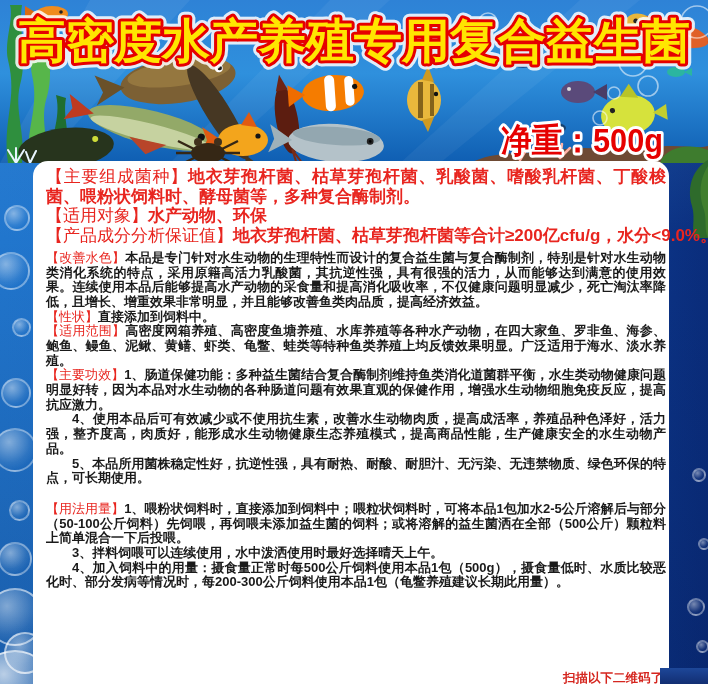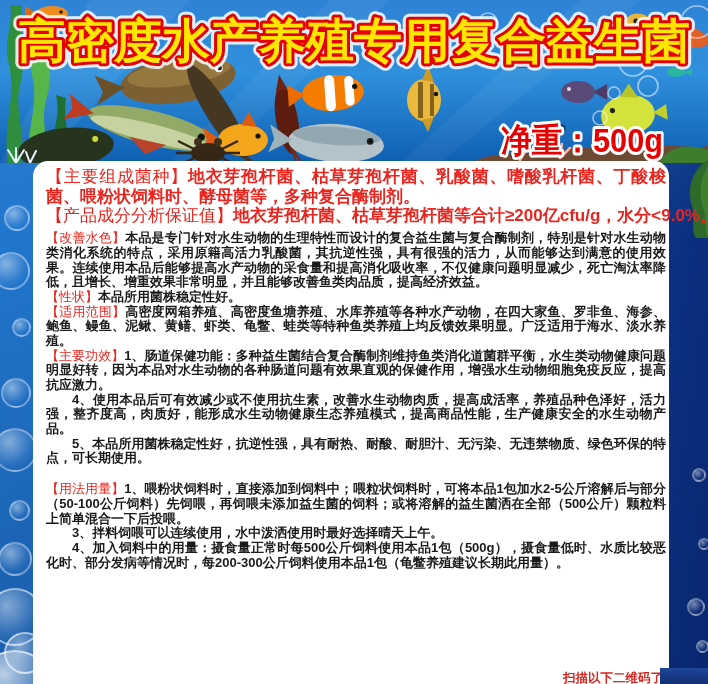--- a/index.html
+++ b/index.html
@@ -230,26 +230,27 @@
   <svg class="plants-right" viewBox="0 0 42 78">
     <path d="M42,0 C28,8 20,26 26,46 C30,60 24,70 30,78 L42,78 Z" fill="#2e6b2b"></path>
     <path d="M42,6 C34,18 32,34 38,50 C41,60 38,70 42,78 Z" fill="#417f2e"></path>
   </svg>
 
   <div class="panel">
     <div class="txt">
 
       <p class="red-p"><span class="lbl">【主要组成菌种】</span><span>地衣芽孢杆菌、枯草芽孢杆菌、乳酸菌、嗜酸乳杆菌、丁酸梭菌、喂粉状饲料时、酵母菌等，多种复合酶制剂。</span></p>
 
+      <p class="red-p"><span class="lbl">【适用对象】</span><span>水产动物、环保</span></p>
 
       <p class="red-p nowrap"><span class="lbl">【产品成分分析保证值】</span><span>地衣芽孢杆菌、枯草芽孢杆菌等合计≥200亿cfu/g，水分&lt;9.0%。</span></p>
 
       <p class="body-p mt"><span class="lbl">【改善水色】</span><span>本品是专门针对水生动物的生理特性而设计的复合益生菌与复合酶制剂，特别是针对水生动物类消化系统的特点，采用原籍高活力乳酸菌，其抗逆性强，具有很强的活力，从而能够达到满意的使用效果。连续使用本品后能够提高水产动物的采食量和提高消化吸收率，不仅健康问题明显减少，死亡淘汰率降低，且增长、增重效果非常明显，并且能够改善鱼类肉品质，提高经济效益。</span></p>
 
-      <p class="body-p"><span class="lbl">【性状】</span><span>本品所用菌株稳定性好。</span></p>
+      <p class="body-p"><span class="lbl">【性状】</span><span>直接添加到饲料中。</span></p>
 
       <p class="body-p"><span class="lbl">【适用范围】</span><span>高密度网箱养殖、高密度鱼塘养殖、水库养殖等各种水产动物，在四大家鱼、罗非鱼、海参、鲍鱼、鳗鱼、泥鳅、黄鳝、虾类、龟鳖、蛙类等特种鱼类养殖上均反馈效果明显。广泛适用于海水、淡水养殖。</span></p>
 
       <p class="body-p"><span class="lbl">【主要功效】</span><span>1、肠道保健功能：多种益生菌结合复合酶制剂维持鱼类消化道菌群平衡，水生类动物健康问题明显好转，因为本品对水生动物的各种肠道问题有效果直观的保健作用，增强水生动物细胞免疫反应，提高抗应激力。</span></p>
       <p class="body-p indent">4、使用本品后可有效减少或不使用抗生素，改善水生动物肉质，提高成活率，养殖品种色泽好，活力强，整齐度高，肉质好，能形成水生动物健康生态养殖模式，提高商品性能，生产健康安全的水生动物产品。</p>
       <p class="body-p indent">5、本品所用菌株稳定性好，抗逆性强，具有耐热、耐酸、耐胆汁、无污染、无违禁物质、绿色环保的特点，可长期使用。</p>
 
       <p class="body-p mt2"><span class="lbl">【用法用量】</span><span>1、喂粉状饲料时，直接添加到饲料中；喂粒状饲料时，可将本品1包加水2-5公斤溶解后与部分（50-100公斤饲料）先饲喂，再饲喂未添加益生菌的饲料；或将溶解的益生菌洒在全部（500公斤）颗粒料上简单混合一下后投喂。</span></p>
       <p class="body-p indent">3、拌料饲喂可以连续使用，水中泼洒使用时最好选择晴天上午。</p>
       <p class="body-p indent">4、加入饲料中的用量：摄食量正常时每500公斤饲料使用本品1包（500g），摄食量低时、水质比较恶化时、部分发病等情况时，每200-300公斤饲料使用本品1包（龟鳖养殖建议长期此用量）。</p>

